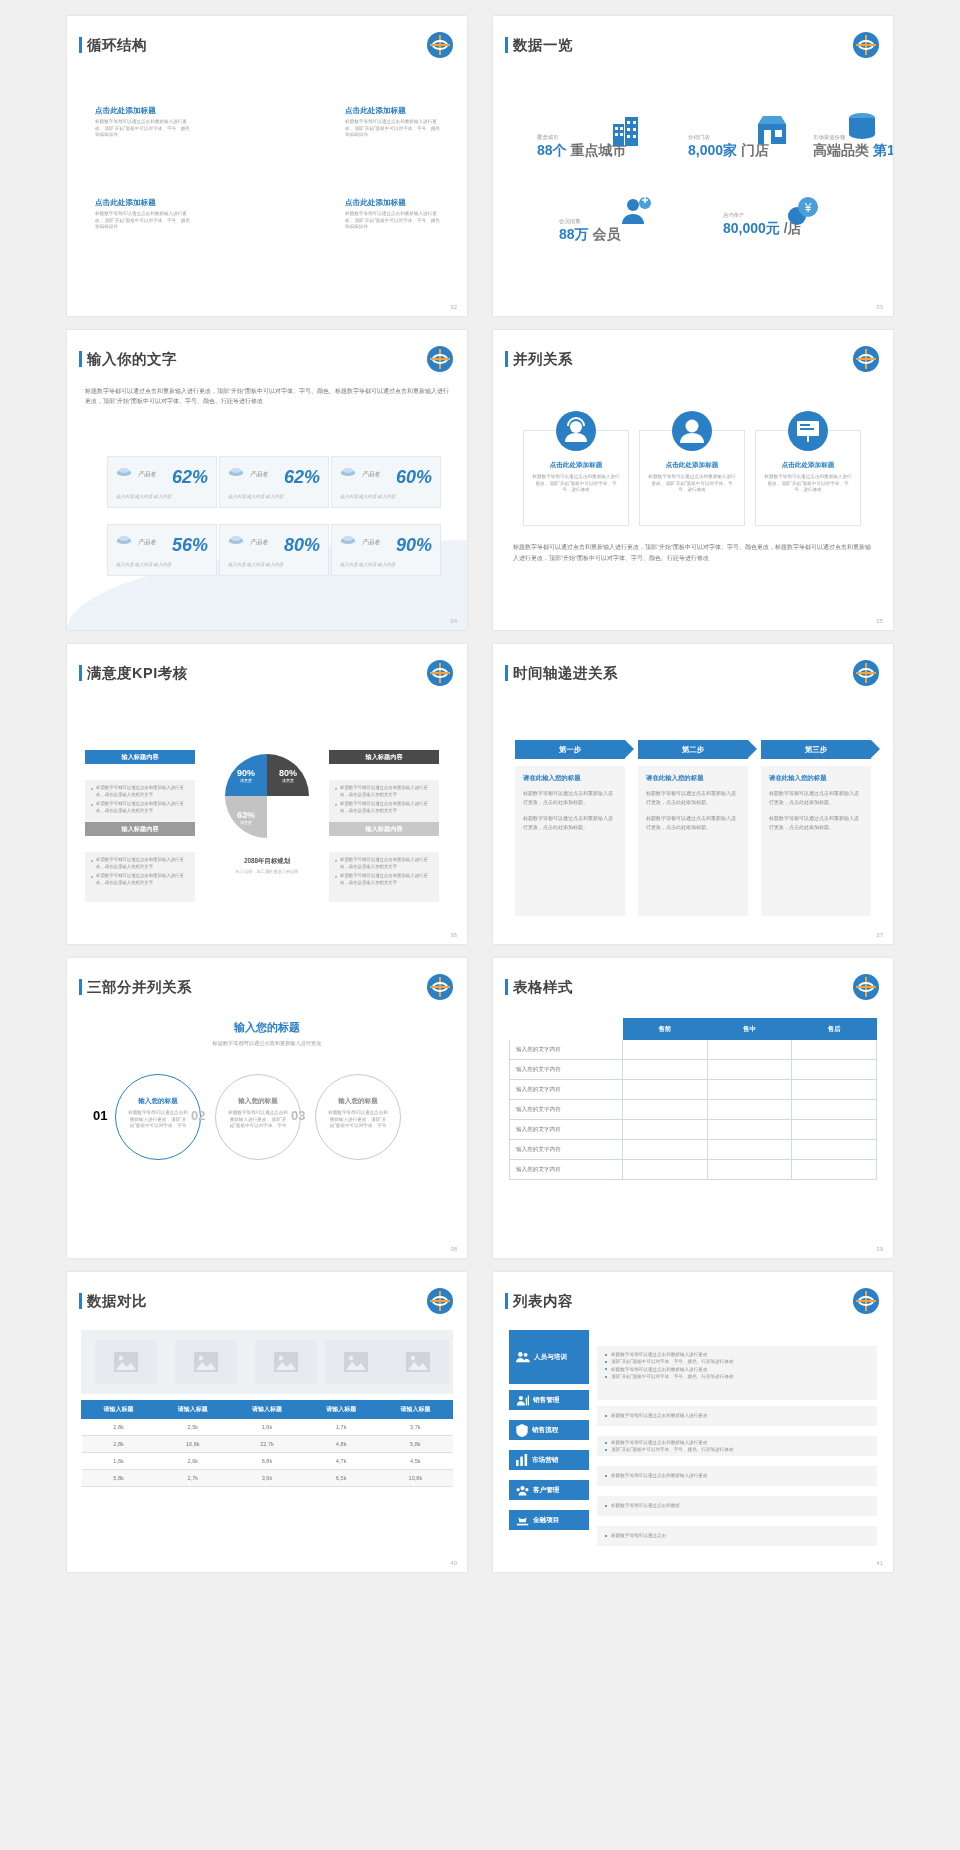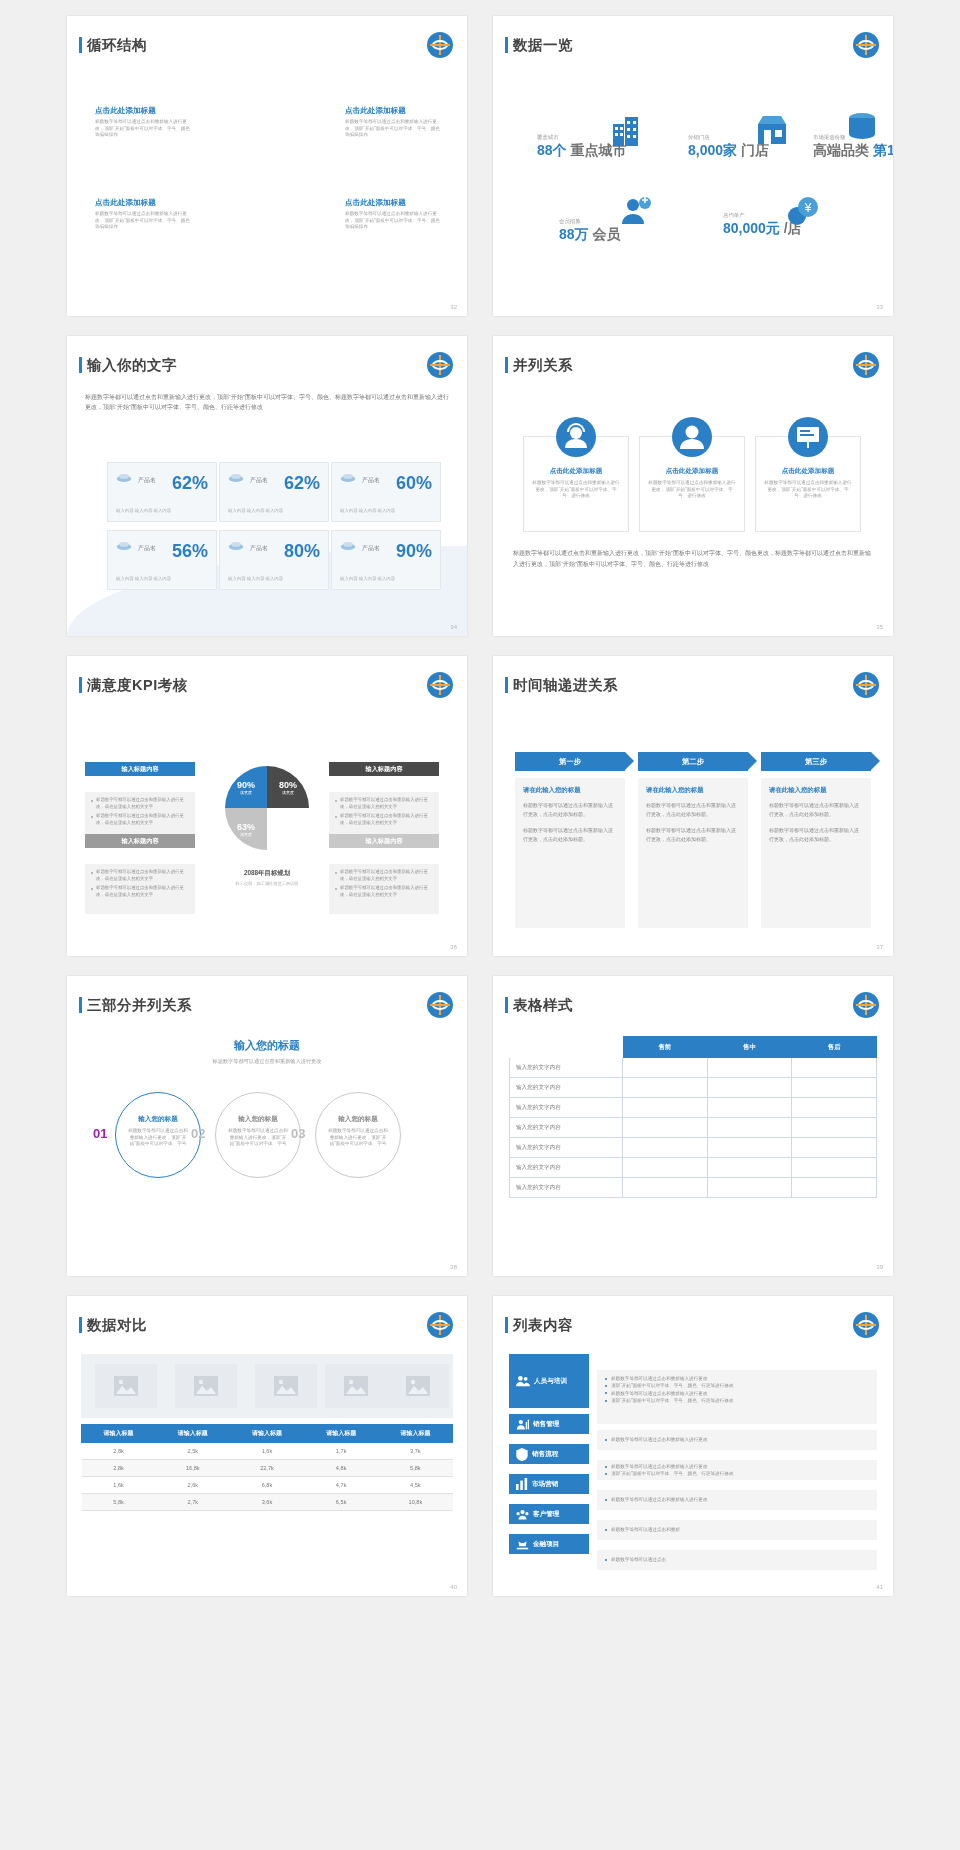--- a/index.html
+++ b/index.html
@@ -1,17 +1,17 @@
 <!DOCTYPE html>
 <html><head>
 <meta charset="utf-8">
 <style>
   html,body{margin:0;padding:0;background:#f0f0f0;}
   body{width:960px;font-family:"Liberation Sans","DejaVu Sans",sans-serif;color:#404040;}
-  .grid{display:grid;grid-template-columns:400px 400px;gap:20px 26px;padding:16px 34px;justify-content:center;}
+  .grid{display:grid;grid-template-columns:400px 400px;gap:14px 26px;padding:16px 34px;justify-content:center;}
   .slide{position:relative;width:400px;height:300px;background:#fff;overflow:hidden;box-shadow:0 0 2px rgba(0,0,0,.12);}
   .s-title{position:absolute;left:20px;top:20px;font-size:14.5px;font-weight:bold;color:#444;letter-spacing:.5px;}
   .s-bar{position:absolute;left:12px;top:21px;width:3px;height:16px;background:#2b7fc4;}
   .logo{position:absolute;right:14px;top:16px;width:26px;height:26px;border-radius:50%;background:#2b7fc4;}
   .logo:before{content:"";position:absolute;left:50%;top:3px;width:2px;height:20px;margin-left:-1px;background:#f0a63c;}
   .logo:after{content:"";position:absolute;left:3px;top:50%;width:20px;height:2px;margin-top:-1px;background:#f0a63c;}
   .logo .ring{position:absolute;left:5px;top:8px;width:16px;height:10px;border:2px solid #fff;border-radius:50%;box-sizing:border-box;}
   .pnum{position:absolute;right:10px;bottom:6px;font-size:6px;color:#b5b5b5;}
   .tiny{font-size:4.6px;line-height:1.45;color:#9a9a9a;}
 
@@ -25,21 +25,21 @@
 
   
   .d-item{position:absolute;text-align:left;}
   .d-lab{font-size:5.4px;color:#9a9a9a;margin-bottom:1px;}
   .d-val{font-size:14px;font-weight:bold;color:#2b7fc4;white-space:nowrap;}
   .d-val .dk{color:#737373;}
   .d-ic{position:absolute;width:34px;height:34px;color:#2b7fc4;}
 
   
   .s34-desc{position:absolute;left:18px;top:56px;width:364px;font-size:6px;line-height:1.7;color:#777;}
-  .card{position:absolute;width:110px;height:60px;background:#f4f7fa;border:1px solid #e2e8ee;box-sizing:border-box;}
+  .card{position:absolute;width:110px;height:52px;background:#f4f7fa;border:1px solid #e2e8ee;box-sizing:border-box;font-style:italic;}
   .card .pct{position:absolute;right:8px;top:10px;font-size:18px;font-weight:bold;color:#2b7fc4;}
   .card .nm{position:absolute;left:30px;top:13px;font-size:6px;color:#777;}
   .card .sub{position:absolute;left:8px;bottom:8px;font-size:4.4px;color:#aaa;}
   .cloud{position:absolute;left:8px;top:10px;width:16px;height:10px;}
   .wave{position:absolute;left:0;bottom:0;width:400px;height:90px;background:#eef3f9;border-radius:100% 0 0 0;}
 
   
   .p-card{position:absolute;width:106px;height:96px;background:#fff;border:1px solid #e4e4e4;box-sizing:border-box;padding:30px 8px 8px;text-align:center;}
   .p-circ{position:absolute;left:50%;top:-20px;margin-left:-20px;width:40px;height:40px;border-radius:50%;background:#2b7fc4;color:#fff;}
   .p-h{font-size:6.6px;font-weight:bold;color:#2b7fc4;margin-bottom:4px;}
@@ -67,21 +67,21 @@
   .tbox p{margin:0 0 8px;font-size:5px;line-height:1.7;color:#8a8a8a;}
 
   
   .s38-h{position:absolute;top:62px;width:400px;text-align:center;font-size:11px;font-weight:bold;color:#2b7fc4;}
   .s38-s{position:absolute;top:82px;width:400px;text-align:center;font-size:5.2px;color:#9a9a9a;}
   .circ{position:absolute;width:86px;height:86px;border-radius:50%;border:1.5px solid #c9c9c9;box-sizing:border-box;text-align:center;padding:22px 11px 0;}
   .circ.on{border-color:#2b7fc4;}
   .circ h6{margin:0 0 4px;font-size:6.6px;font-weight:bold;color:#8c8c8c;}
   .circ.on h6{color:#2b7fc4;}
   .num{position:absolute;font-size:13px;font-weight:bold;color:#bdbdbd;}
-  .num.on{color:#a21caf;}
+  .num.on{color:#000000;}
 
   
   .tbl{position:absolute;left:16px;top:60px;width:368px;border-collapse:collapse;}
   .tbl th{background:#2b7fc4;color:#fff;font-size:6.4px;font-weight:bold;height:18px;border:1px solid #2b7fc4;}
   .tbl td{border:1px solid #cfd9e3;height:17px;font-size:5.6px;color:#7a7a7a;padding-left:6px;}
   .tbl td.c1{width:105px;}
 
   
   .ph{position:absolute;width:62px;height:44px;background:#e7eaee;}
   .ph svg{position:absolute;left:50%;top:50%;transform:translate(-50%,-50%);}

